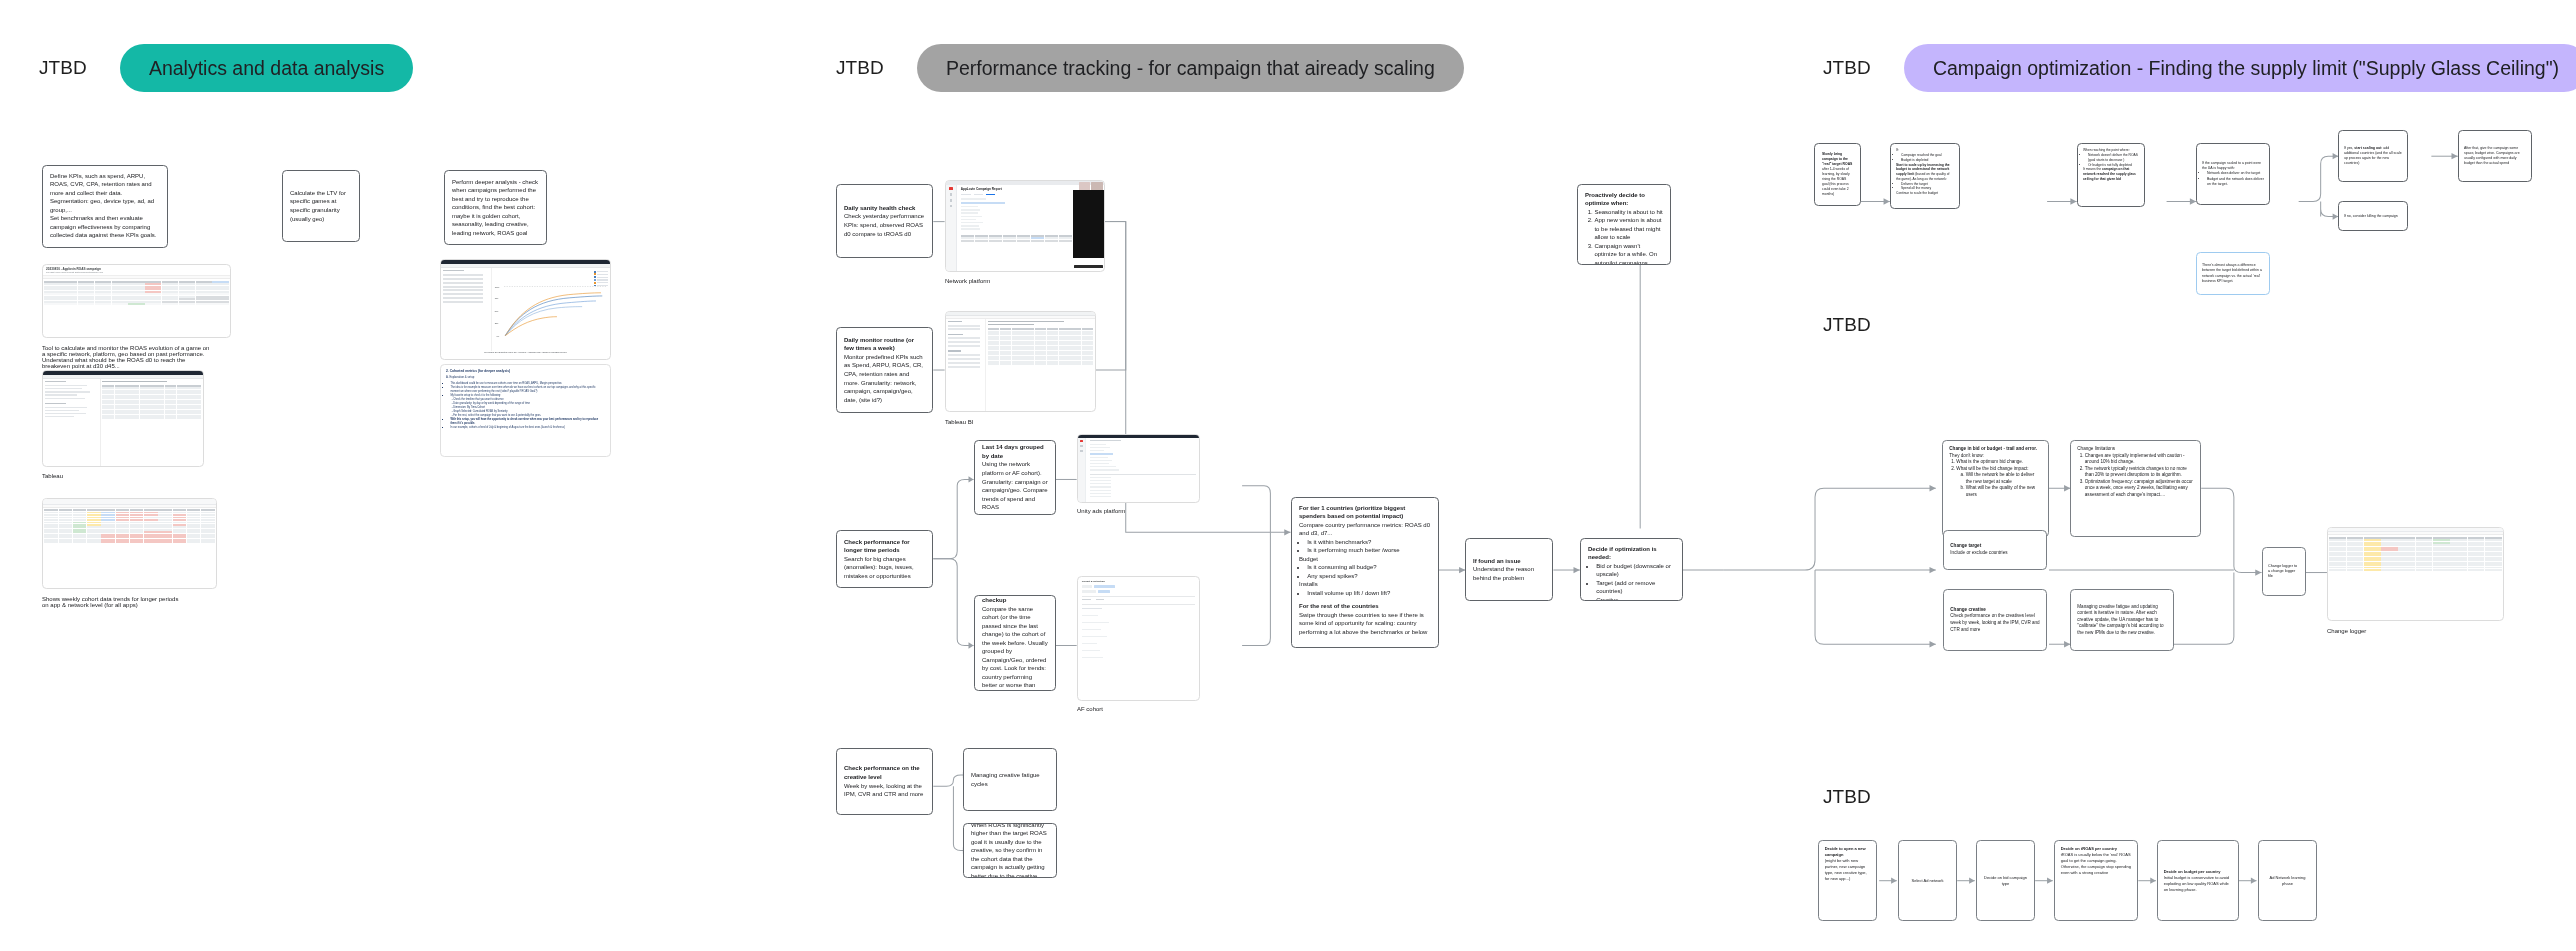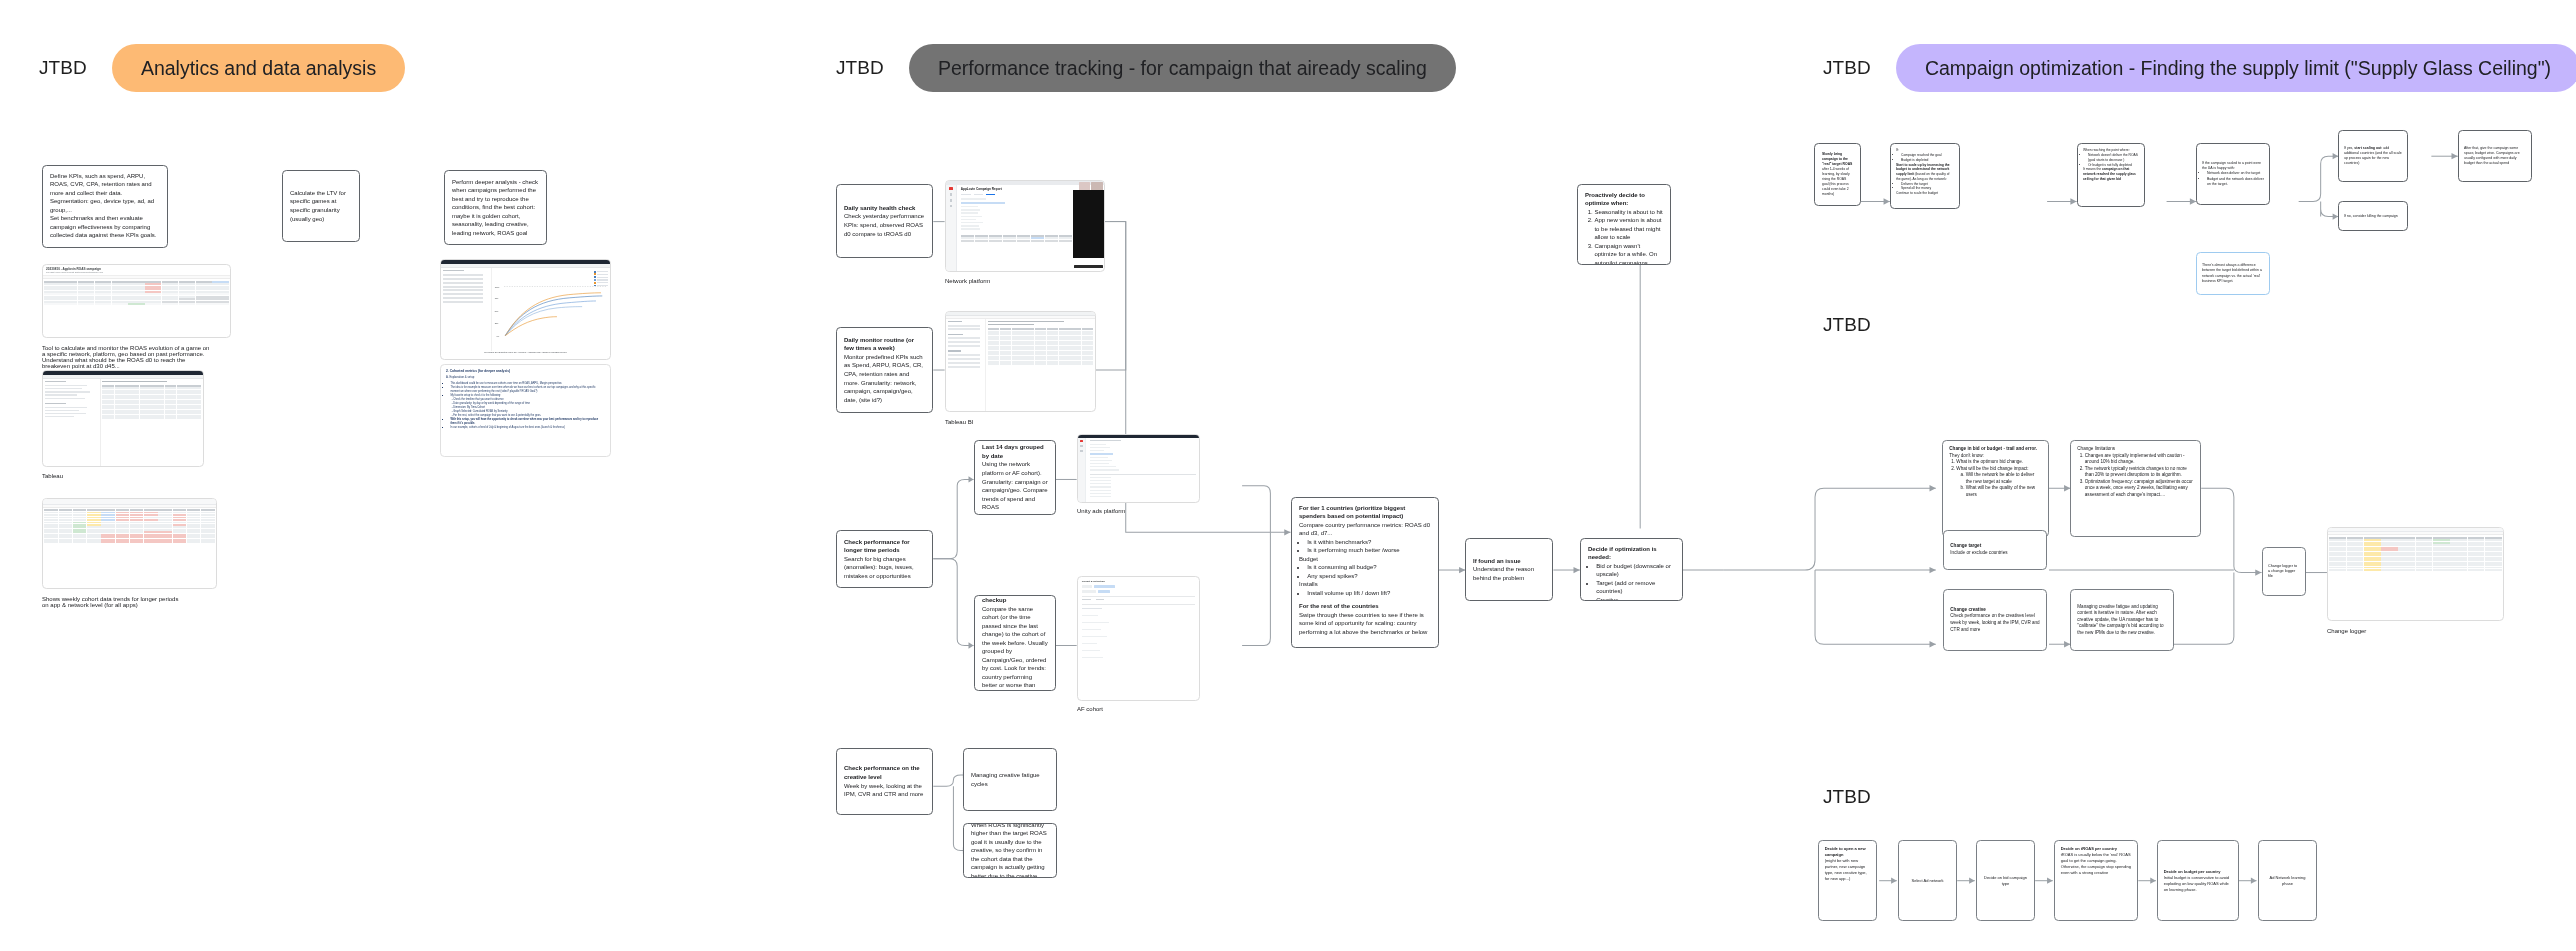--- a/index.html
+++ b/index.html
@@ -5,28 +5,28 @@
   * { box-sizing: border-box; margin: 0; padding: 0; }
   html, body {
     width: 2576px; height: 952px;
     background: #ffffff;
     font-family: "Liberation Sans", sans-serif;
     overflow: hidden;
   }
   .canvas { position: relative; width: 2576px; height: 952px; }
 
   
-  .jtbd-row { position: absolute; display: flex; align-items: center; gap: 25px; }
+  .jtbd-row { position: absolute; display: flex; align-items: center; gap: 33px; }
   .jtbd-label { font-size: 19px; color: #1f1f1f; letter-spacing: 0.1px; }
   .jtbd-pill {
     border-radius: 28px; padding: 12.6px 29px;
     font-size: 19.5px; color: #202124; white-space: nowrap;
   }
-  .pill-green { background: #fdba74; text-align: center; }
-  .pill-cyan  { background: #737373; text-align: right; }
+  .pill-green { background: #14b8a6; text-align: center; }
+  .pill-cyan  { background: #a3a3a3; text-align: right; }
   .pill-purple{ background: #c4b5fd; }
 
   
   .card {
     position: absolute;
     background: #fff;
     border: 1.3px solid #5f6368;
     border-radius: 4.4px;
     padding: 5.7px 7px;
     font-size: 6px;

